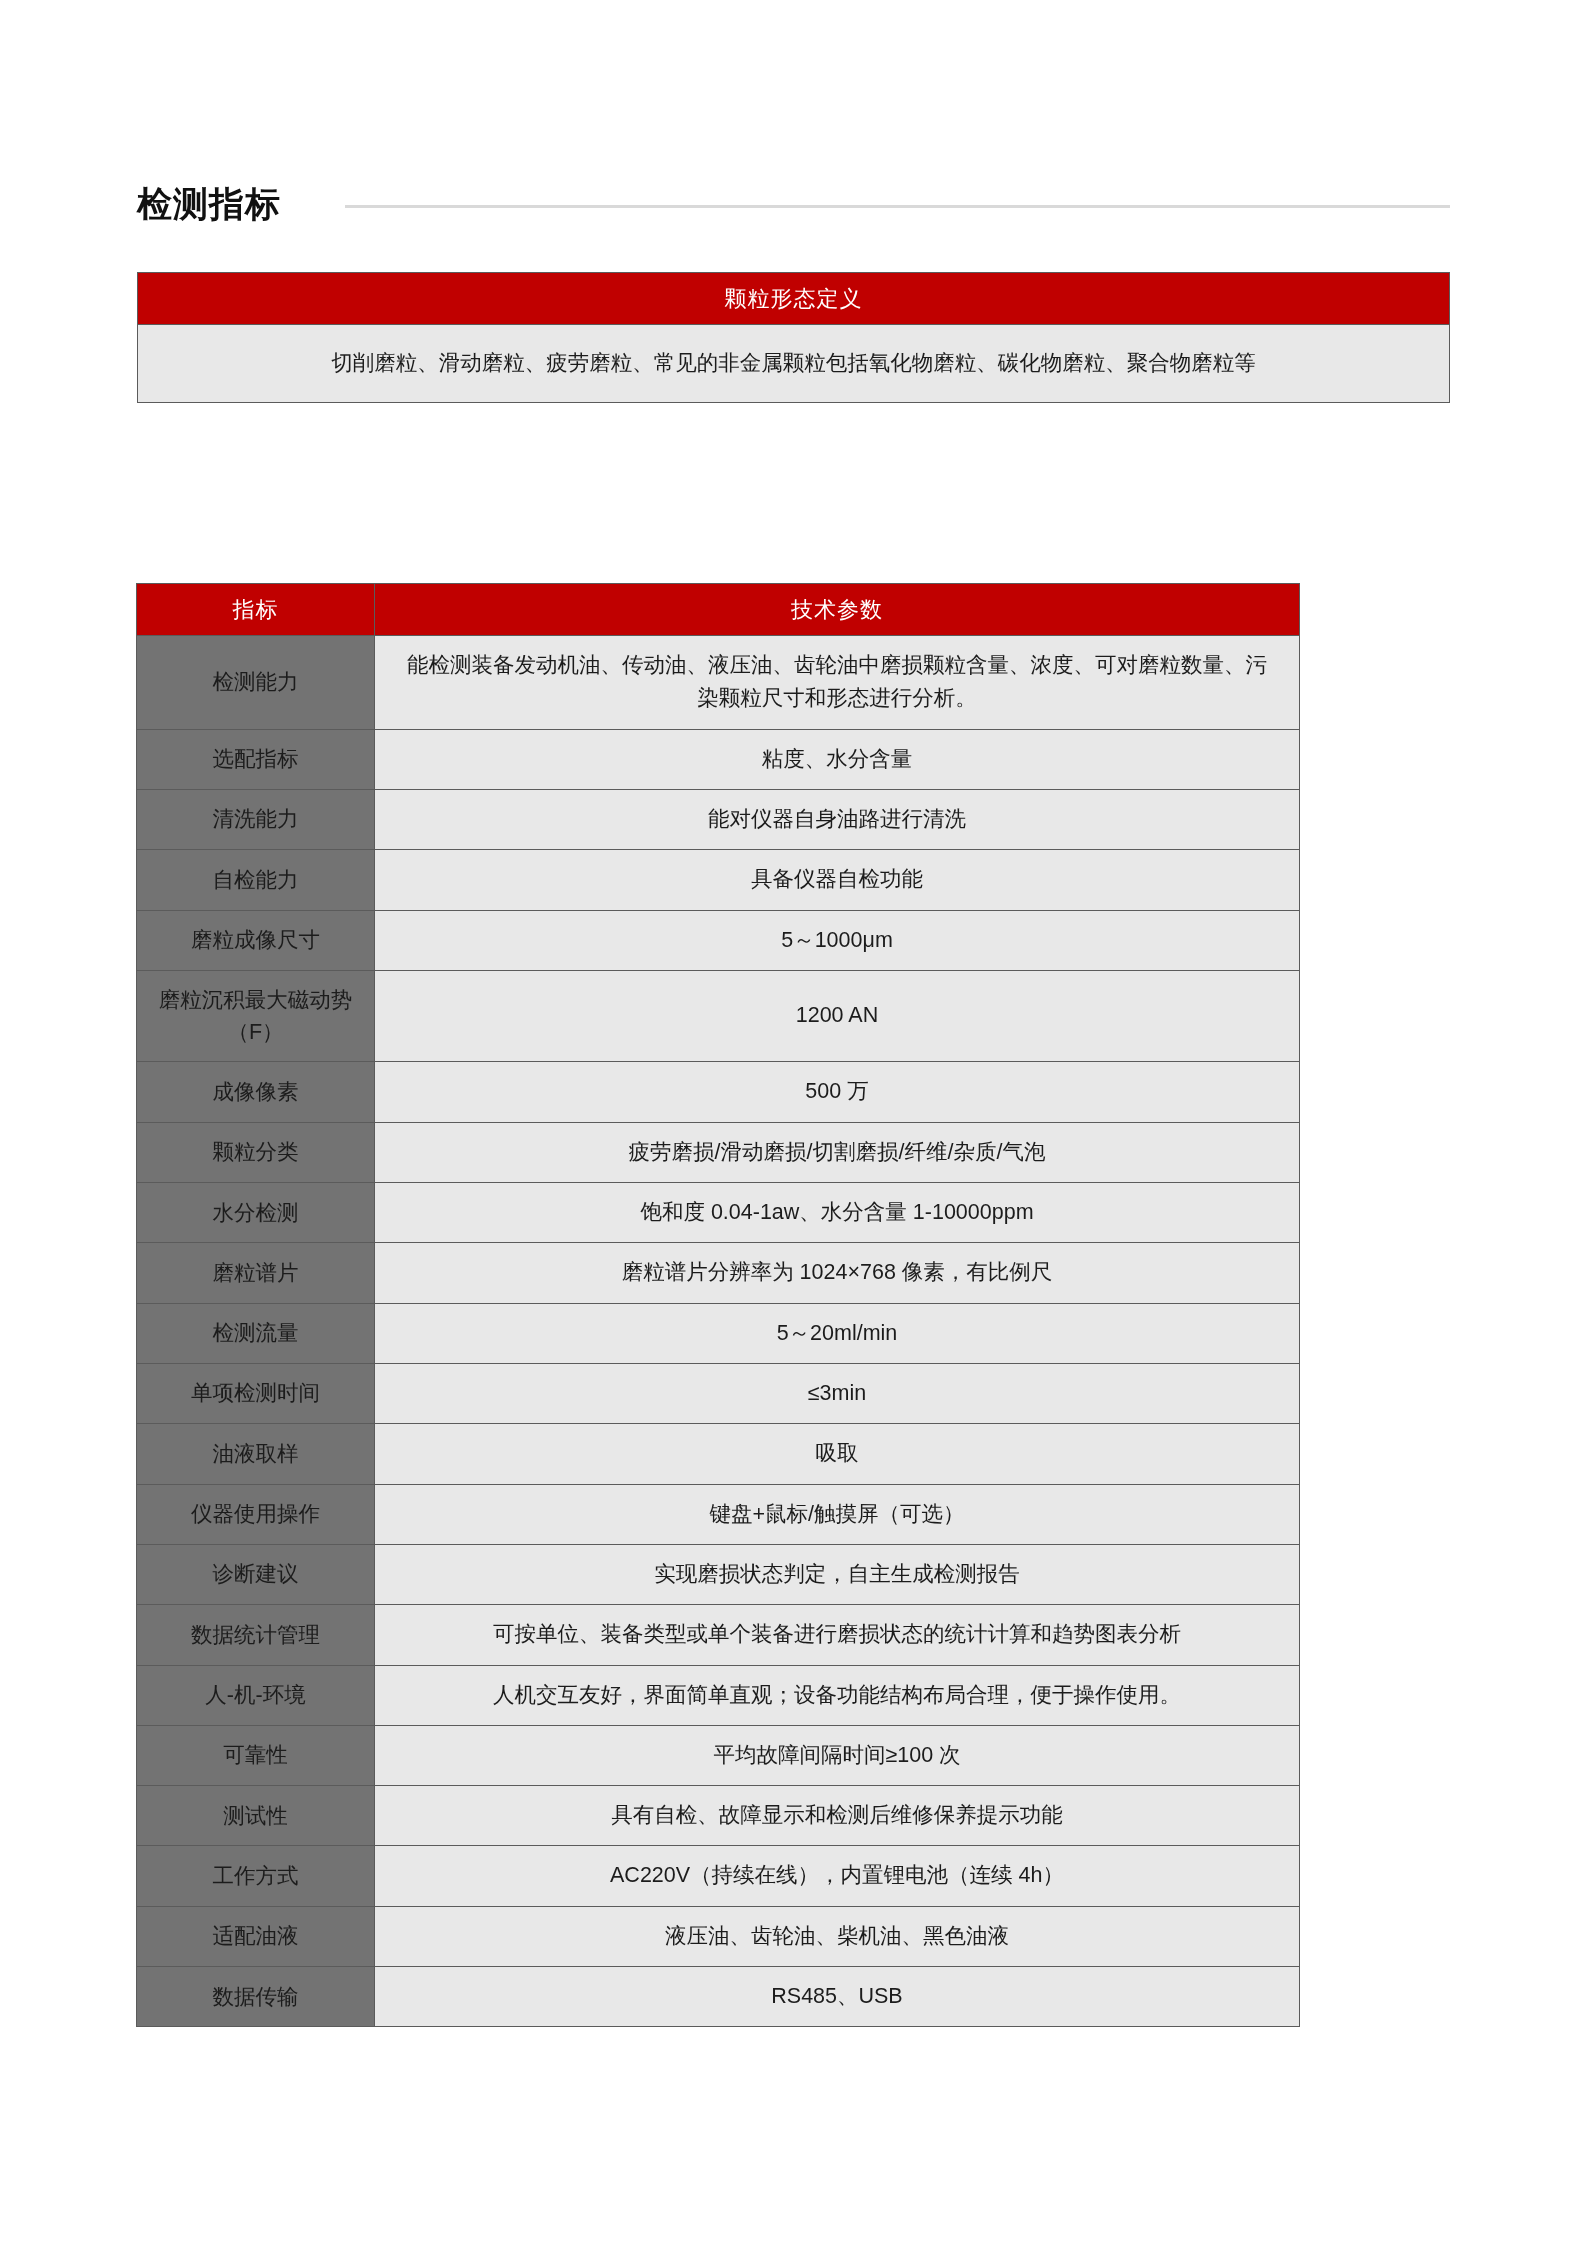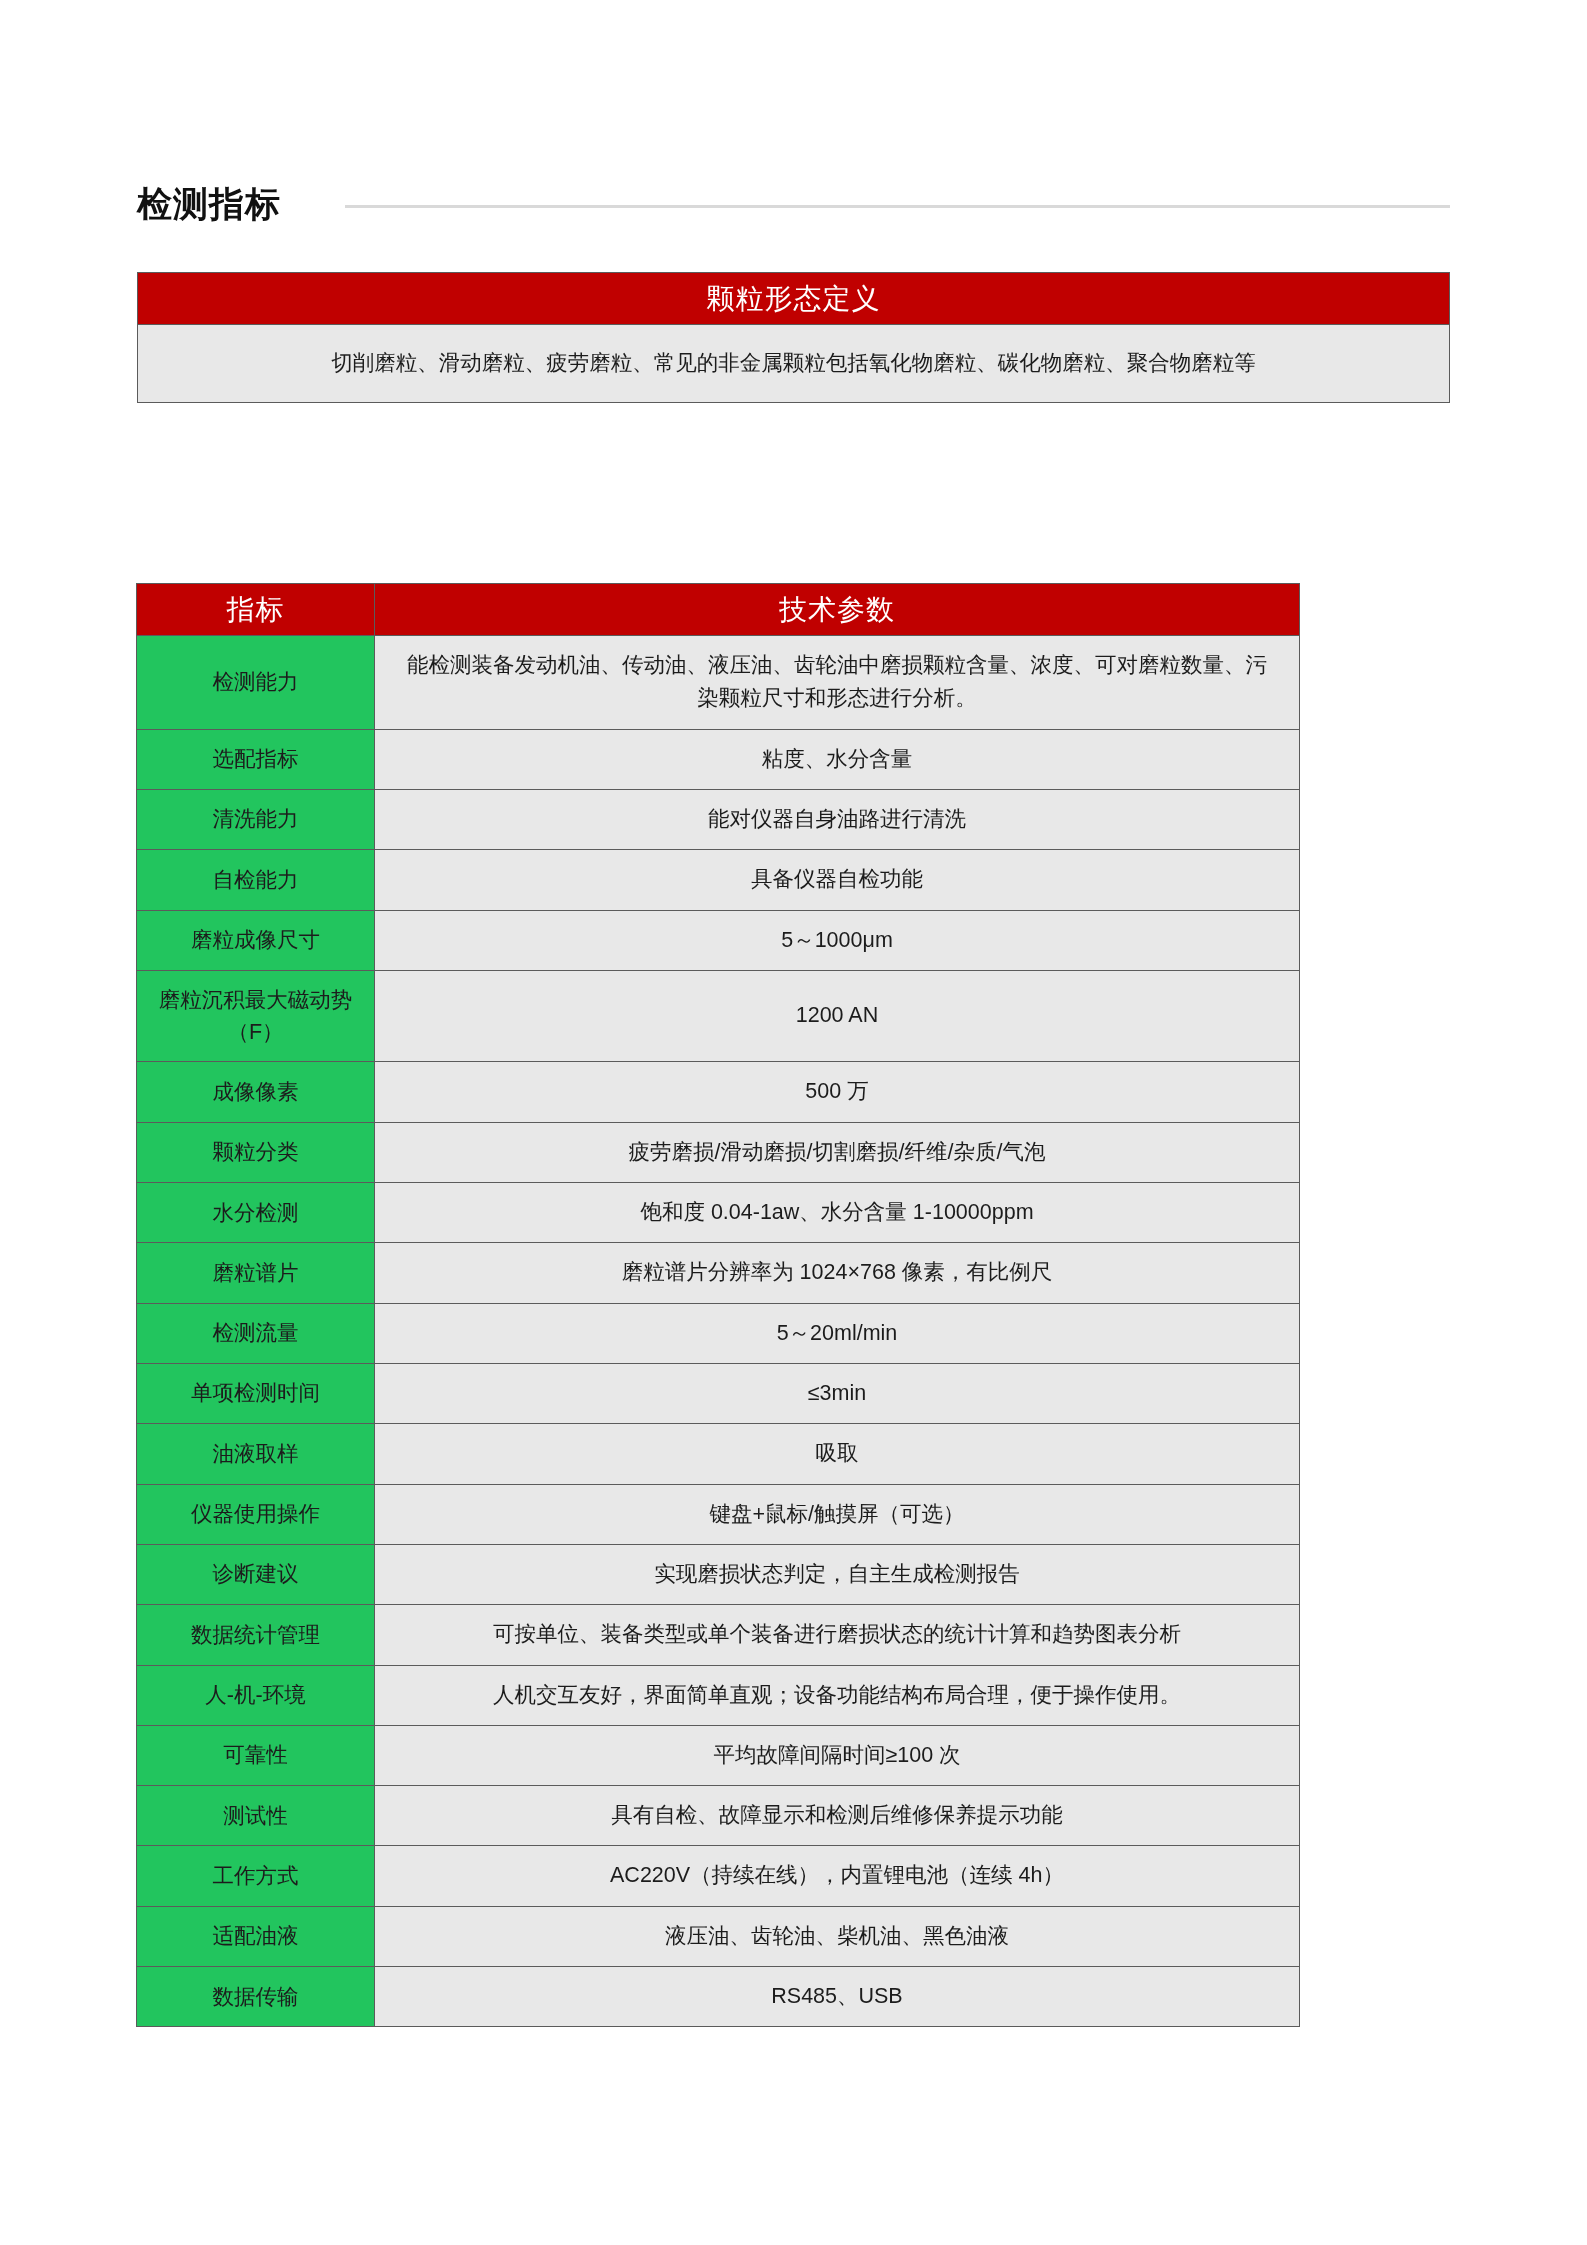--- a/index.html
+++ b/index.html
@@ -55,38 +55,38 @@
     background: #e8e8e8;
   }
   th, td {
     border: 1px solid #5b5b5b;
     padding: 0;
     vertical-align: middle;
   }
   .thead-cell {
     background: #c00000;
     color: #ffffff;
-    font-size: 28px;
+    font-size: 22px;
     font-weight: normal;
     text-align: center;
     height: 52px;
     letter-spacing: 1px;
     border-color: #5b5b5b;
   }
   .body-cell {
     background: #e8e8e8;
     color: #1c1c1c;
     font-size: 21.5px;
     text-align: center;
     line-height: 1.55;
     padding: 13px 16px;
   }
   .label-cell {
     width: 238px;
-    background: #22c55e;
+    background: #737373;
     color: #1c1c1c;
     font-size: 21.5px;
     text-align: center;
     line-height: 1.5;
     padding: 13px 8px;
   }
   .value-cell {
     background: #e8e8e8;
     color: #1c1c1c;
     font-size: 21.5px;

